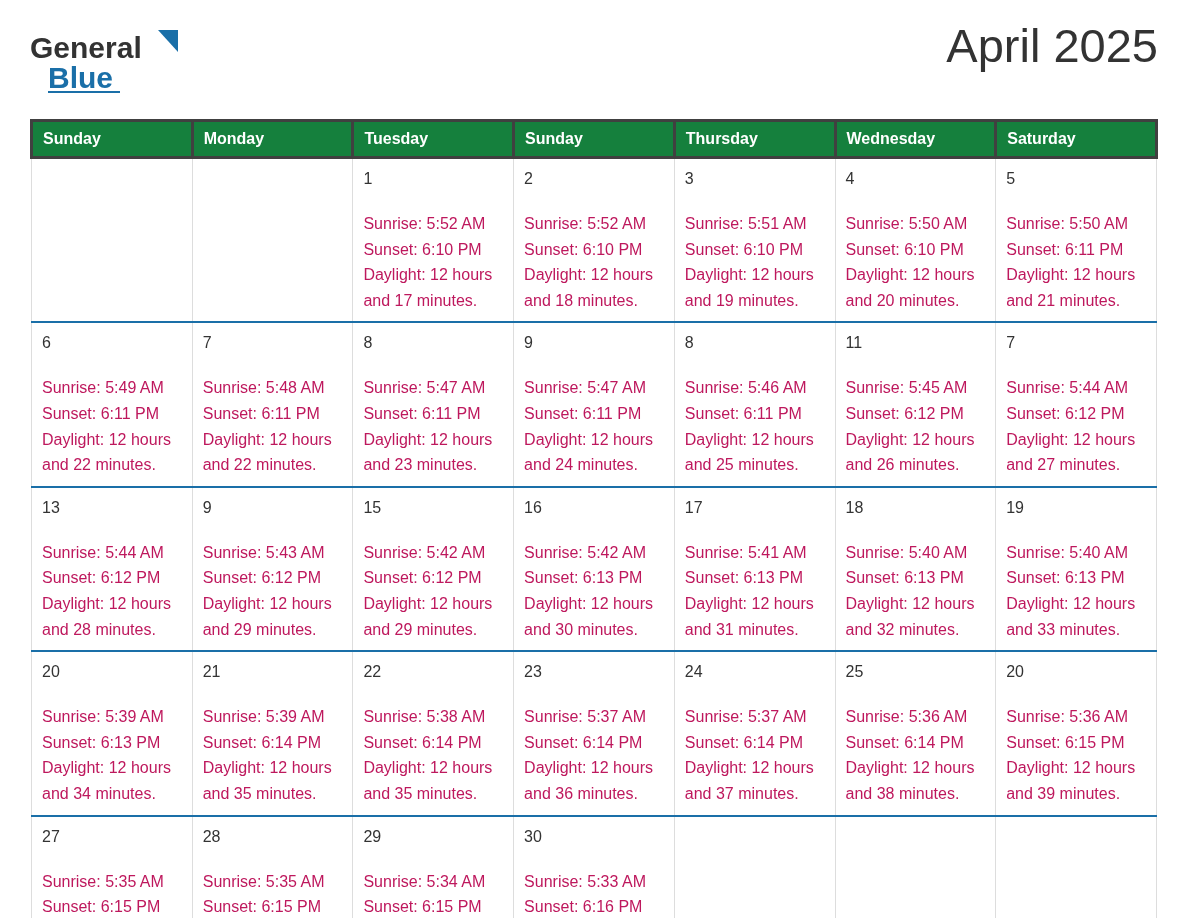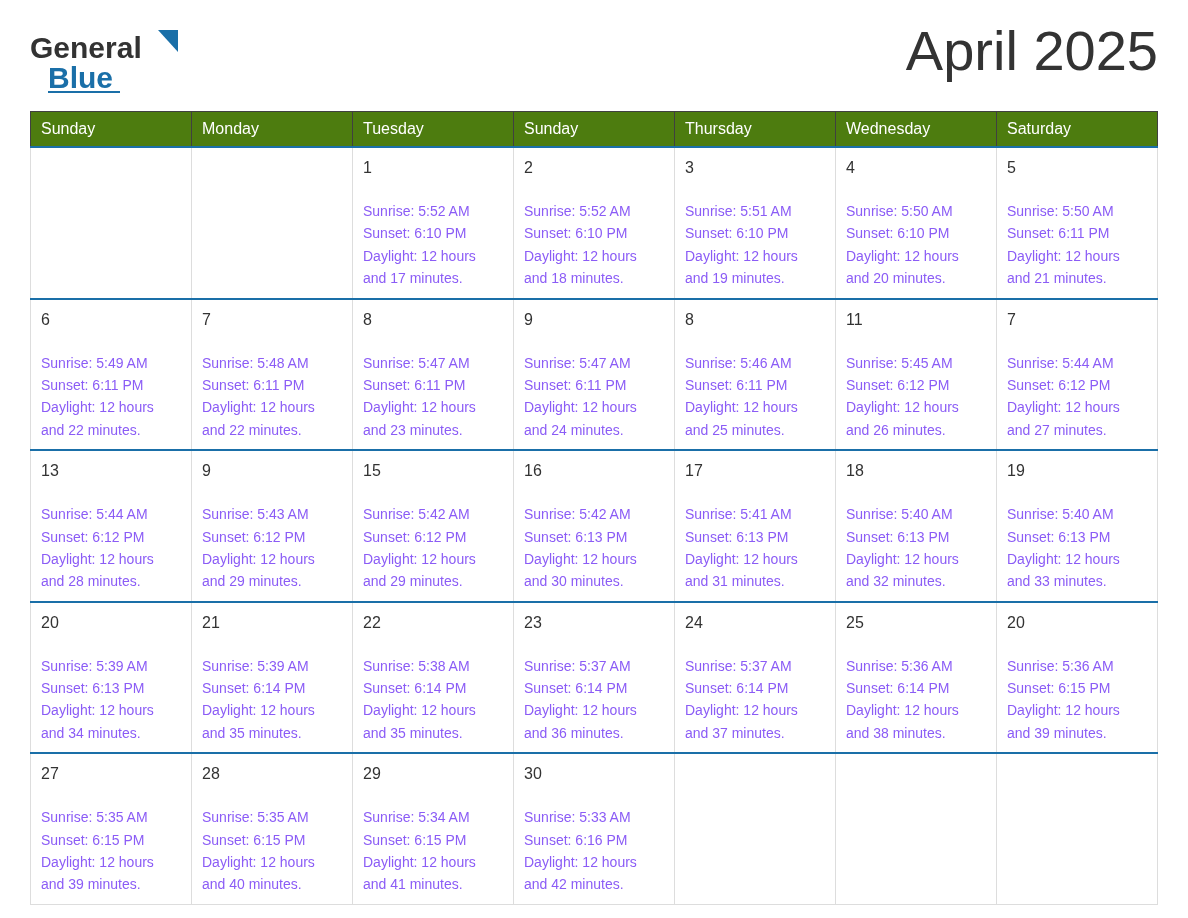--- a/index.html
+++ b/index.html
@@ -8,53 +8,53 @@
       background: #fff;
       color: #333;
       width: 1188px;
       min-height: 918px;
       padding: 20px 30px;
     }
     .header {
       display: flex;
       justify-content: space-between;
       align-items: flex-start;
-      margin-bottom: 12px;
+      margin-bottom: 20px;
     }
     .logo {
       display: flex;
       flex-direction: column;
       align-items: flex-start;
     }
     .title-block {
       text-align: right;
     }
     .month-title {
-      font-size: 56px;
+      font-size: 47px;
       font-weight: normal;
       color: #333;
       line-height: 1.1;
     }
     .location-title {
       font-size: 22px;
       color: #333;
       font-weight: normal;
     }
     .calendar {
       width: 100%;
       border-collapse: collapse;
     }
     .calendar th {
-      background-color: #4d7c0f;
+      background-color: #15803d;
       color: #fff;
       padding: 8px 10px;
       font-size: 16px;
-      font-weight: normal;
+      font-weight: bold;
       text-align: left;
-      border: 1px solid #404040;
+      border: 3px solid #404040;
     }
     .calendar td {
       vertical-align: top;
       padding: 8px 10px;
       border: 1px solid #ccc;
       width: calc(100% / 7);
       min-height: 110px;
       font-size: 13.5px;
       color: #333;
       line-height: 1.5;
@@ -65,22 +65,22 @@
       border-left: 1px solid #ddd;
       border-right: 1px solid #ddd;
     }
     .day-number {
       font-size: 16px;
       color: #333;
       display: block;
       margin-bottom: 3px;
     }
     .day-info {
-      font-size: 14px;
-      color: #8b5cf6;
+      font-size: 16px;
+      color: #be185d;
       line-height: 1.6;
       margin-top: 20px;
     }
     .empty-cell {
       background: #fff;
     }
   </style>
 </head>
 <body>
 

